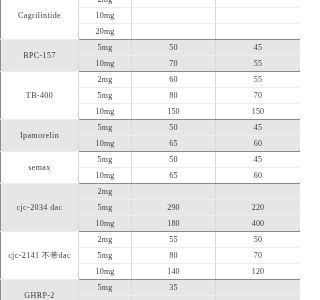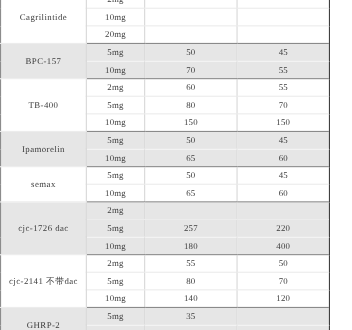--- a/index.html
+++ b/index.html
@@ -44,21 +44,21 @@
     letter-spacing: 0.2px;
   }
 
   #price-table td.name {
     font-size: 8px;
     letter-spacing: 0.4px;
     border-left: 1px solid #8c8c8c;
   }
 
   #price-table td.last {
-    border-right: 3px solid #404040;
+    border-right: 1px solid #404040;
   }
 
   
   #price-table tr.group-start > td {
     border-top: 1.5px solid #8a8a8a;
   }
   #price-table tr.group-end > td {
     border-bottom: 1.5px solid #8a8a8a;
   }
 
@@ -140,28 +140,28 @@
         <td>5mg</td>
         <td>50</td>
         <td class="last">45</td>
       </tr>
       <tr class="plain group-end">
         <td>10mg</td>
         <td>65</td>
         <td class="last">60</td>
       </tr>
       <tr class="shaded group-start">
-        <td class="name" rowspan="3">cjc-1726  dac</td>
+        <td class="name" rowspan="3">cjc-2034  dac</td>
         <td>2mg</td>
         <td></td>
         <td class="last"></td>
       </tr>
       <tr class="shaded">
         <td>5mg</td>
-        <td>257</td>
+        <td>290</td>
         <td class="last">220</td>
       </tr>
       <tr class="shaded group-end">
         <td>10mg</td>
         <td>180</td>
         <td class="last">400</td>
       </tr>
       <tr class="plain group-start">
         <td class="name" rowspan="3">cjc-2141 不带dac</td>
         <td>2mg</td>

